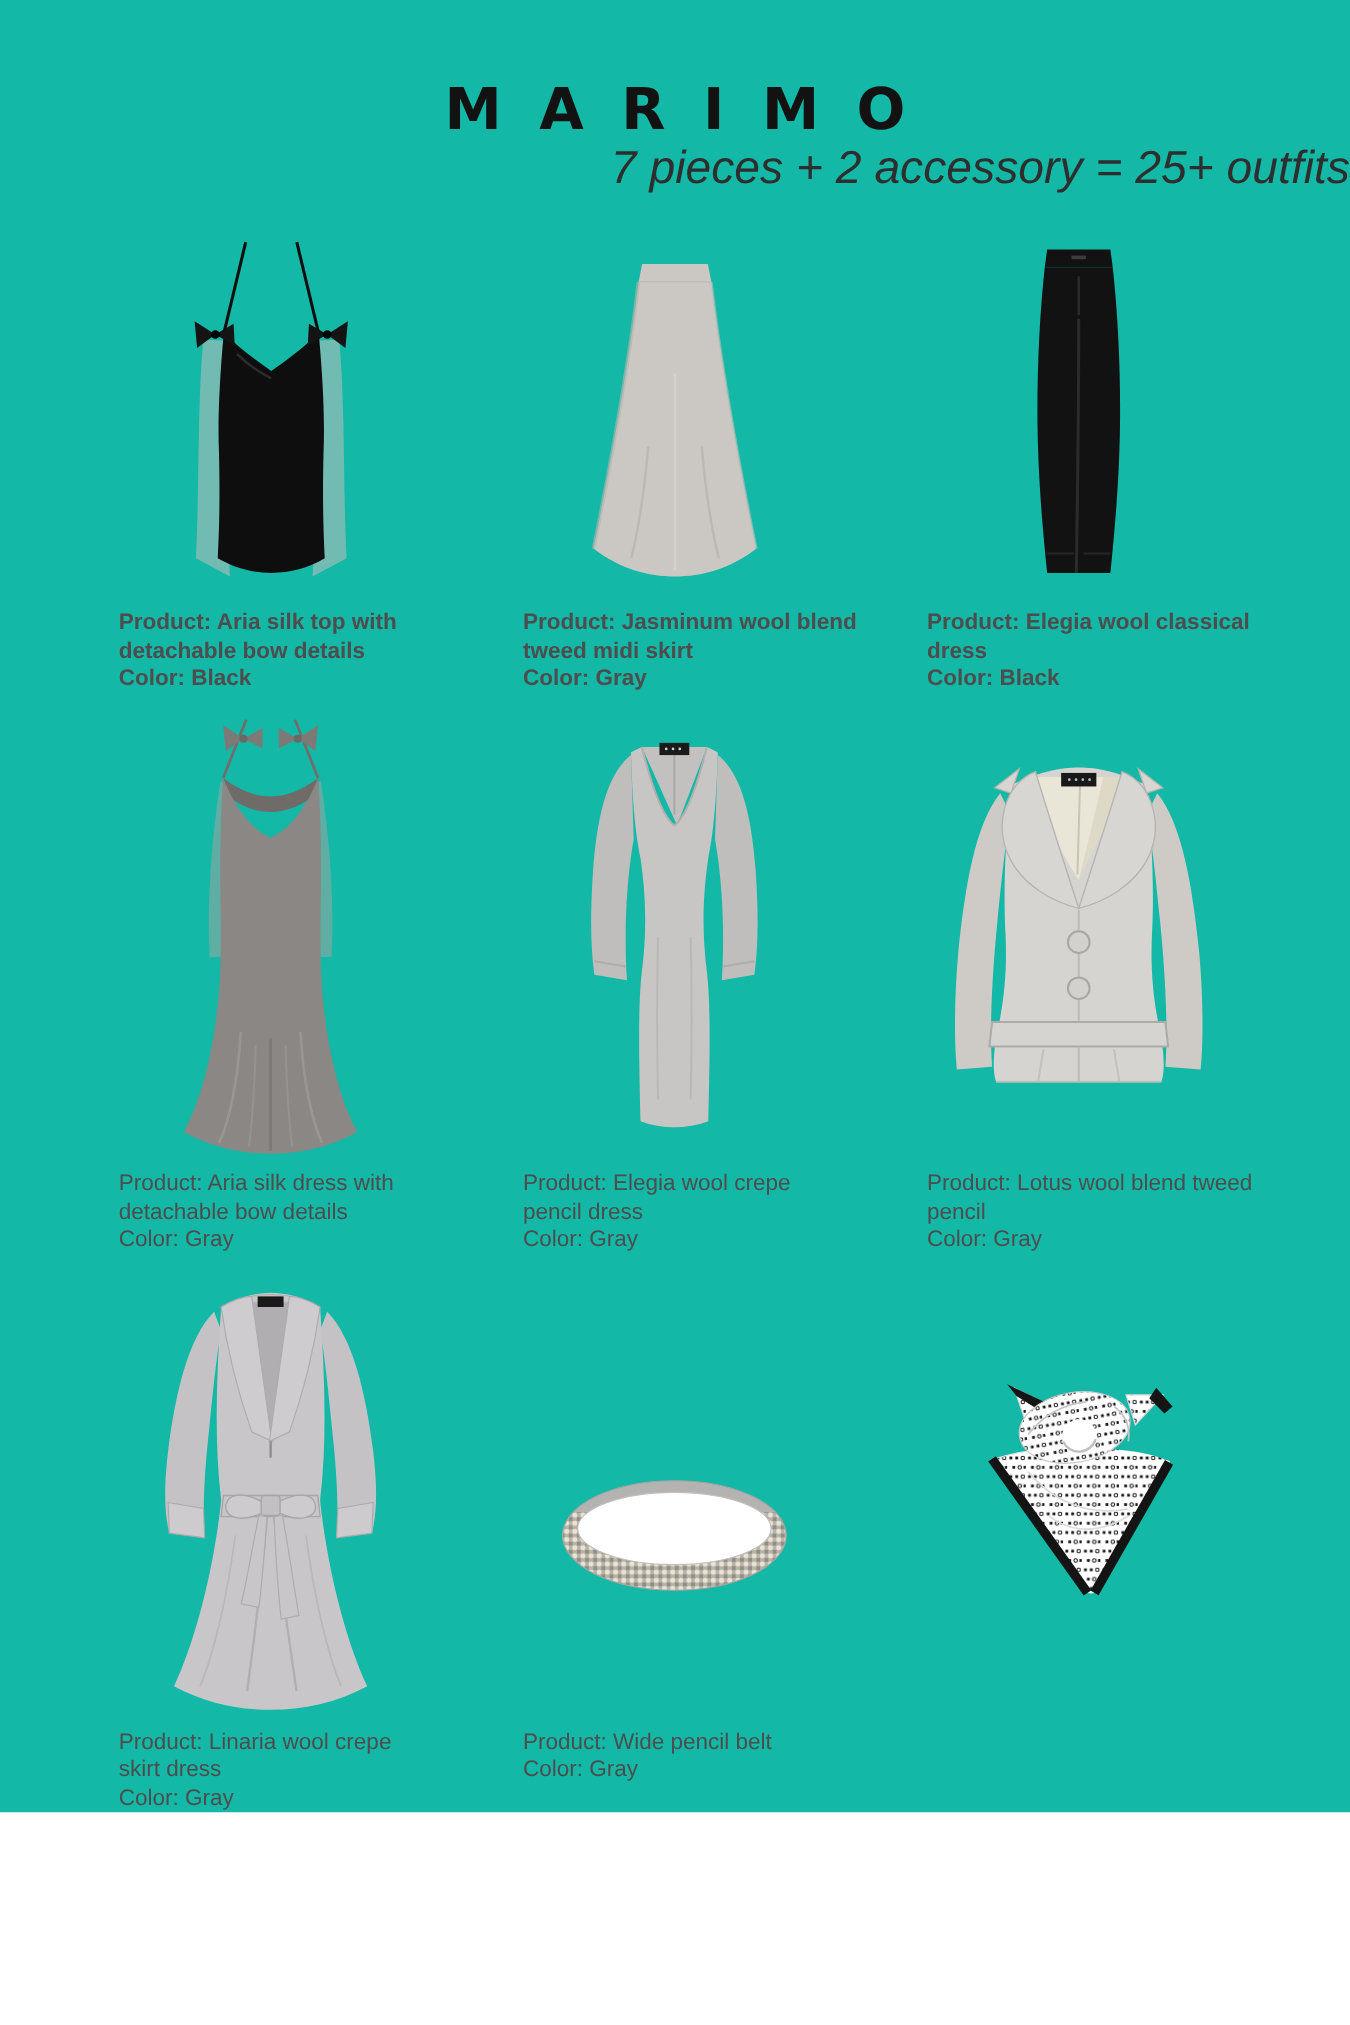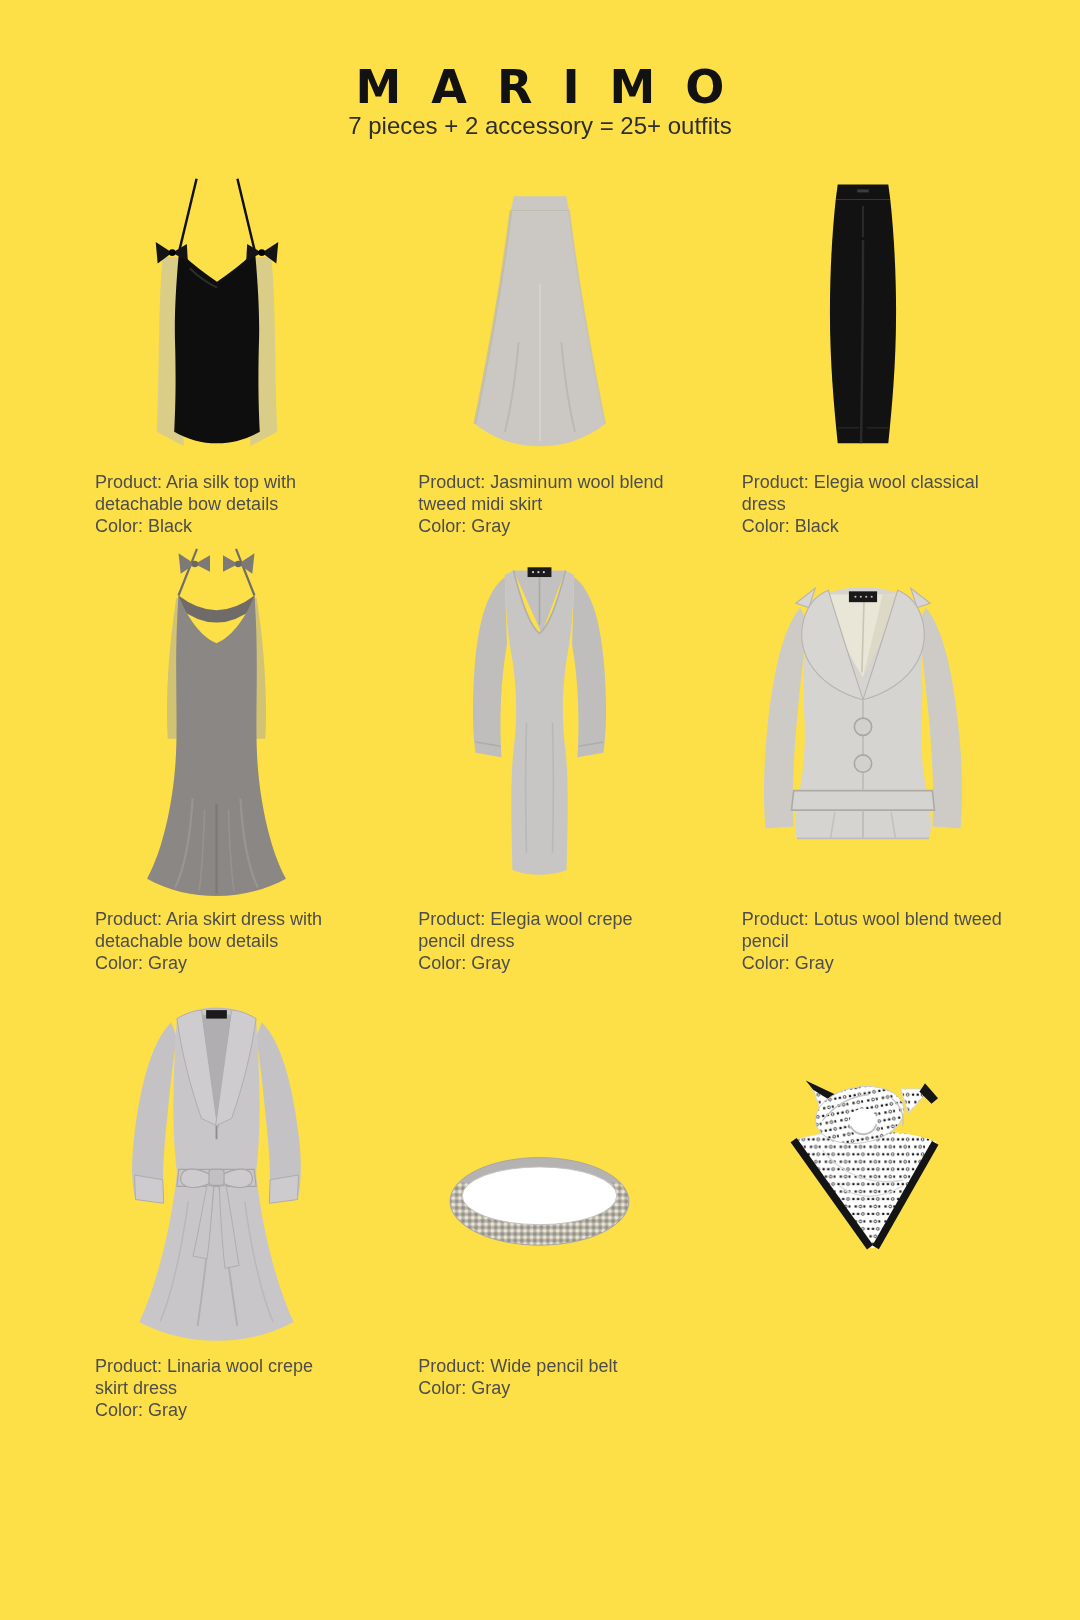--- a/index.html
+++ b/index.html
@@ -1,38 +1,38 @@
 <!DOCTYPE html>
 <html><head>
 <meta charset="utf-8">
 <style>
   html,body{margin:0;padding:0;background:#ffffff;}
   .page{
-    position:relative;width:1080px;height:1620px;background:#fde047;
+    position:relative;width:1080px;height:1450px;background:#14b8a6;
     font-family:"Liberation Sans",sans-serif;overflow:hidden;
   }
   .logo{
     padding-top:64px;text-align:center;
     font-family:"DejaVu Sans",sans-serif;font-weight:700;font-size:46px;
     color:#121212;letter-spacing:30px;text-indent:30px;line-height:1;
   }
   .title{
     margin-top:56px;text-align:center;font-size:29px;line-height:1.15;
     color:#3a3a3a;letter-spacing:0.5px;font-weight:400;
   }
   .subtitle{
-    margin-top:2px;text-align:center;font-size:24px;line-height:1.2;
-    color:#2e2e2e;font-weight:400;
+    margin-top:2px;text-align:right;font-size:37px;line-height:1.2;
+    color:#2e2e2e;font-style:italic;font-weight:400;
   }
   .grid{
     margin-top:26px;padding:0 55px;
     display:grid;grid-template-columns:1fr 1fr 1fr;
   }
   .cell{display:flex;flex-direction:column;align-items:center;}
-  .cell.r1{margin-bottom:0;}
+  .cell.r1{margin-bottom:12px;font-weight:bold;}
   .fig{display:flex;align-items:flex-end;justify-content:center;box-sizing:border-box;}
   .r1 .fig{height:292px;}
   .r2 .fig{height:358px;}
   .r3 .fig{height:368px;}
   .fig.belt-fig{padding-bottom:80px;}
   .fig.scarf-fig{padding-bottom:78px;}
   .cap{
     align-self:flex-start;margin:12px 0 0 40px;
     font-size:18px;line-height:22.3px;color:#4d4d4d;white-space:nowrap;
   }
@@ -127,21 +127,21 @@
           <path d="M121,250 C122,285 124,310 126,325" stroke="#969290" stroke-width="1.5" fill="none"></path>
           <path d="M75,14 L90,24 L77,33 Z" fill="#7d7976"></path>
           <path d="M104,16 L90,24 L104,31 Z" fill="#7d7976"></path>
           <circle cx="90" cy="24" r="3" fill="#6b6764"></circle>
           <path d="M145,14 L130,24 L143,33 Z" fill="#7d7976"></path>
           <path d="M116,16 L130,24 L116,31 Z" fill="#7d7976"></path>
           <circle cx="130" cy="24" r="3" fill="#6b6764"></circle>
         </svg>
       </div>
       <div class="cap">
-        <div>Product: Aria skirt dress with</div>
+        <div>Product: Aria silk dress with</div>
         <div>detachable bow details</div>
         <div>Color: Gray</div>
       </div>
     </div>
 
     <div class="cell r2">
       <div class="fig">
         <svg width="239" height="358" viewBox="0 0 220 330">
           <path d="M78,36 C60,50 53,82 50,122 C48,152 48,176 51,198 L75,202 C73,170 74,132 80,98 Z" fill="#c0bebc"></path>
           <line x1="51" y1="188" x2="74" y2="192" stroke="#aeacaa" stroke-width="1.5"></line>

